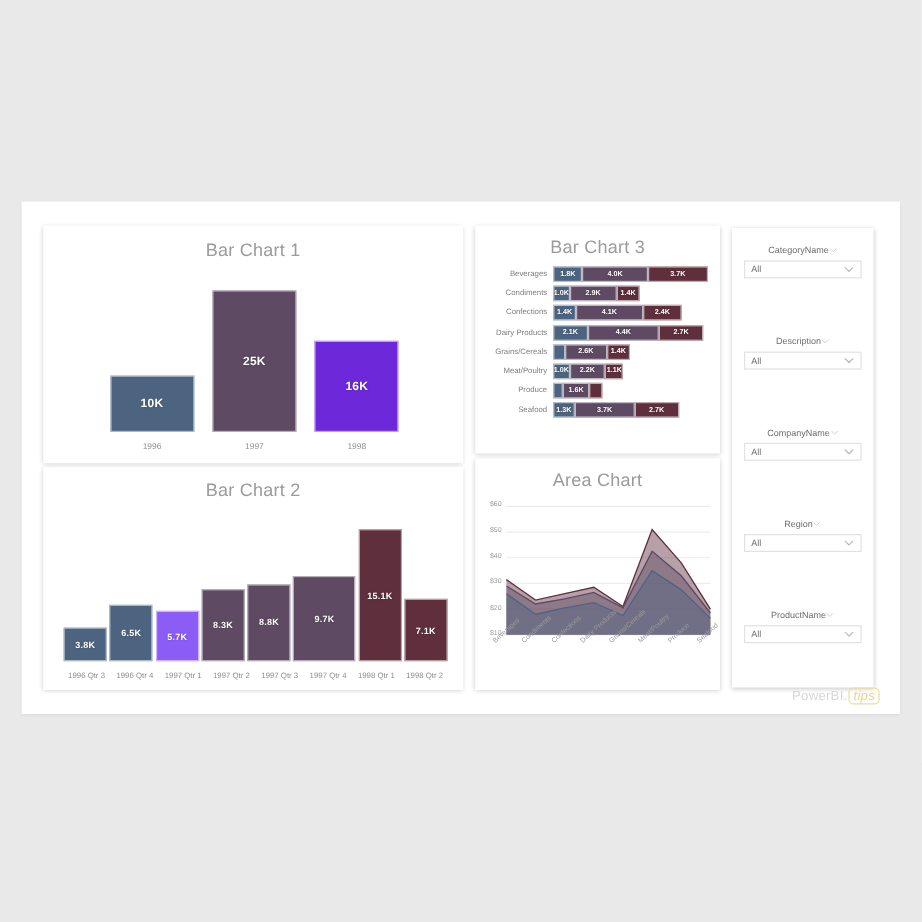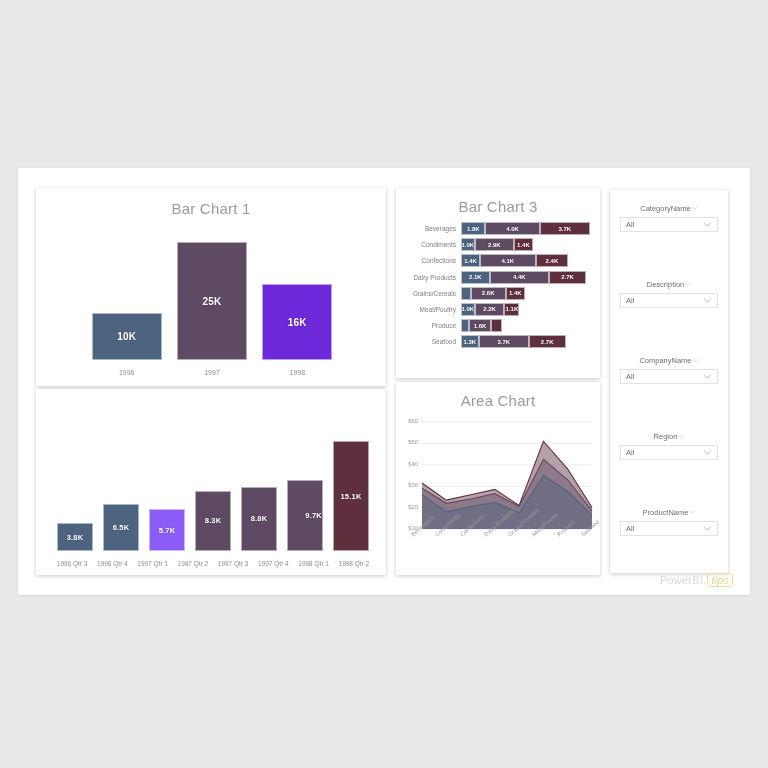--- a/index.html
+++ b/index.html
@@ -151,20 +151,21 @@
         </div>
       <div class="col-axis" id="bar1-axis">
           <div>1996</div>
           <div>1997</div>
           <div>1998</div>
         </div>
     </div>
   </div>
 
   <div class="card" id="card-bar2">
+    <div class="card-title" style="margin-top:11px;">Bar Chart 2</div>
     <div class="colchart">
       <div class="col-plot" id="bar2-plot">
           <div class="colwrap">
             <div class="col" style="width: 36px; height: 27.6821px; background: rgb(77, 100, 128); border: 1px solid rgba(255, 255, 255, 0.55);">
               <span>3.8K</span>
             </div>
           </div>
           <div class="colwrap">
             <div class="col" style="width: 36px; height: 47.351px; background: rgb(77, 100, 128); border: 1px solid rgba(255, 255, 255, 0.55);">
               <span>6.5K</span>
@@ -179,27 +180,32 @@
             <div class="col" style="width: 36px; height: 60.4636px; background: rgb(94, 74, 99); border: 1px solid rgba(255, 255, 255, 0.55);">
               <span>8.3K</span>
             </div>
           </div>
           <div class="colwrap">
             <div class="col" style="width: 36px; height: 64.106px; background: rgb(94, 74, 99); border: 1px solid rgba(255, 255, 255, 0.55);">
               <span>8.8K</span>
             </div>
           </div>
           <div class="colwrap">
-            <div class="col" style="width: 36px; height: 70.6623px; background: rgb(94, 74, 99); border: 1px solid rgba(255, 255, 255, 0.55); justify-content: flex-end;">
+            <div class="col" style="width: 52px; height: 70.6623px; background: rgb(94, 74, 99); border: 1px solid rgba(255, 255, 255, 0.55);">
               <span>9.7K</span>
             </div>
           </div>
           <div class="colwrap">
             <div class="col" style="width: 36px; height: 110px; background: rgb(95, 47, 61); border: 1px solid rgba(255, 255, 255, 0.55);">
               <span>15.1K</span>
+            </div>
+          </div>
+          <div class="colwrap">
+            <div class="col" style="width: 36px; height: 51.7219px; background: rgb(95, 47, 61); border: 1px solid rgba(255, 255, 255, 0.55);">
+              <span>7.1K</span>
             </div>
           </div>
         </div>
       <div class="col-axis" id="bar2-axis">
           <div>1996 Qtr 3</div>
           <div>1996 Qtr 4</div>
           <div>1997 Qtr 1</div>
           <div>1997 Qtr 2</div>
           <div>1997 Qtr 3</div>
           <div>1997 Qtr 4</div>

